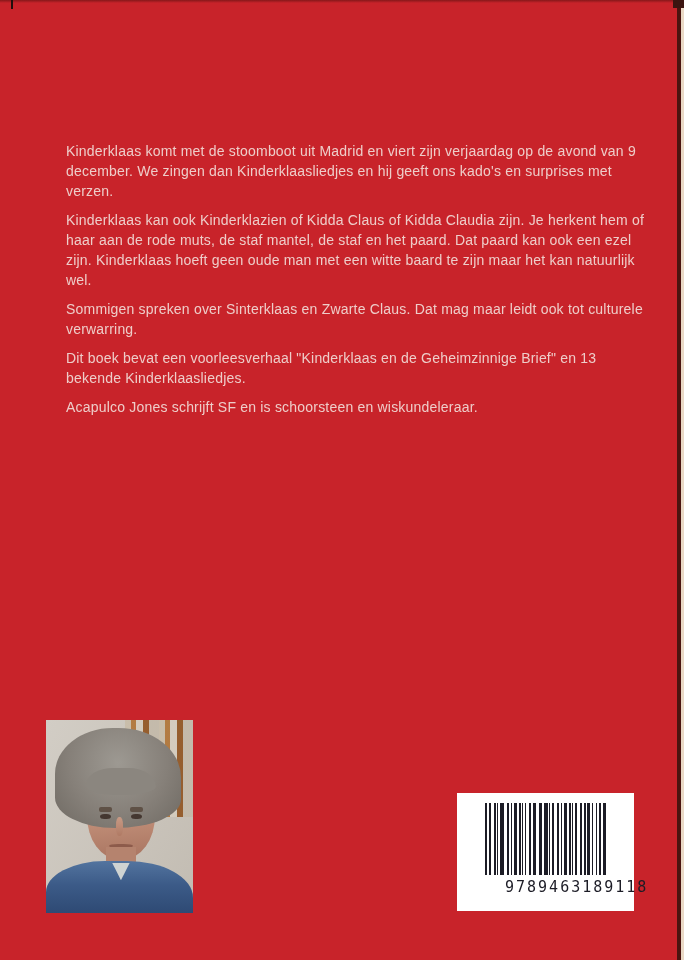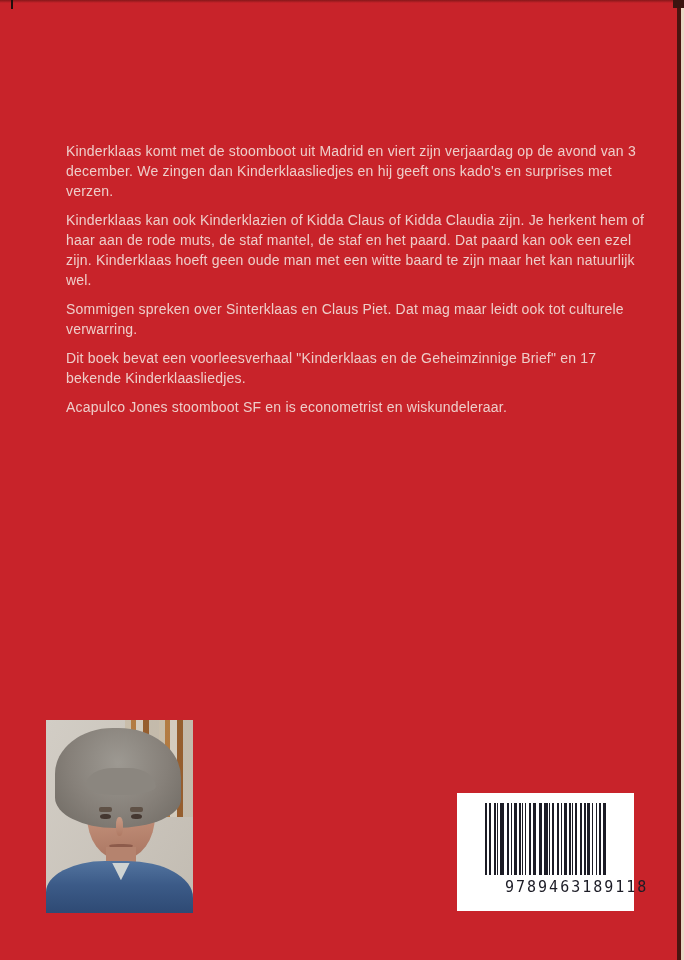--- a/index.html
+++ b/index.html
@@ -70,25 +70,25 @@
 
 <div class="cover">
 
   <div class="edge-top"></div>
   <div class="tick"></div>
   <div class="edge-right-dark"></div>
   <div class="edge-right-light"></div>
   <div class="corner-dark"></div>
 
   <div class="blurb">
-      <p>Kinderklaas komt met de stoomboot uit Madrid en viert zijn verjaardag op de avond van 3 december. We zingen dan Kinderklaasliedjes en hij geeft ons kado's en surprises met verzen.</p>
+      <p>Kinderklaas komt met de stoomboot uit Madrid en viert zijn verjaardag op de avond van 9 december. We zingen dan Kinderklaasliedjes en hij geeft ons kado's en surprises met verzen.</p>
       <p>Kinderklaas kan ook Kinderklazien of Kidda Claus of Kidda Claudia zijn. Je herkent hem of haar aan de rode muts, de staf mantel, de staf en het paard. Dat paard kan ook een ezel zijn. Kinderklaas hoeft geen oude man met een witte baard te zijn maar het kan natuurlijk wel.</p>
-      <p>Sommigen spreken over Sinterklaas en Claus Piet. Dat mag maar leidt ook tot culturele verwarring.</p>
-      <p>Dit boek bevat een voorleesverhaal "Kinderklaas en de Geheimzinnige Brief" en 17 bekende Kinderklaasliedjes.</p>
-      <p>Acapulco Jones stoomboot SF en is econometrist en wiskundeleraar.</p>
+      <p>Sommigen spreken over Sinterklaas en Zwarte Claus. Dat mag maar leidt ook tot culturele verwarring.</p>
+      <p>Dit boek bevat een voorleesverhaal "Kinderklaas en de Geheimzinnige Brief" en 13 bekende Kinderklaasliedjes.</p>
+      <p>Acapulco Jones schrijft SF en is schoorsteen en wiskundeleraar.</p>
     </div>
 
   <div class="photo">
     <div class="ph-shelf"></div>
     <div class="ph-face"></div>
     <div class="ph-hair"></div>
     <div class="ph-fringe"></div>
     <div class="ph-brow l"></div>
     <div class="ph-brow r"></div>
     <div class="ph-eye l"></div>

